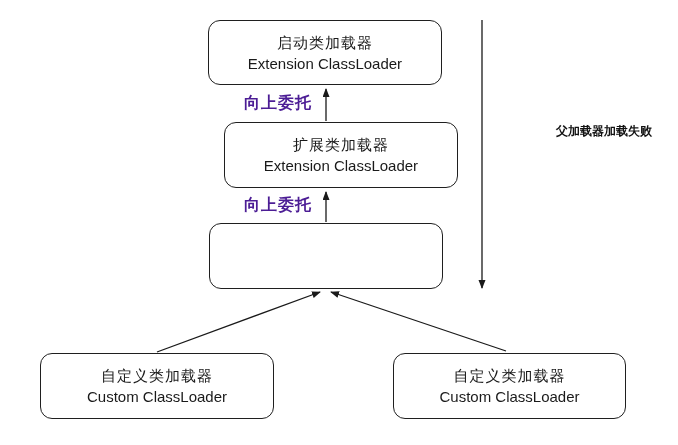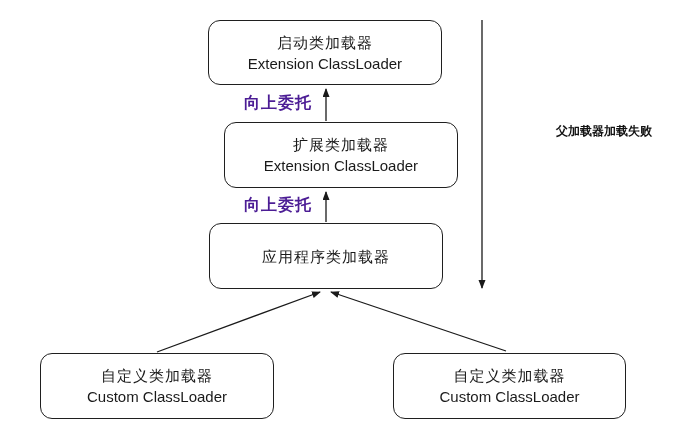--- a/index.html
+++ b/index.html
@@ -93,21 +93,20 @@
     <div class="zh">启动类加载器</div>
     <div class="en">Extension ClassLoader</div>
   </div>
 
   <div class="node" id="extension-box">
     <div class="zh">扩展类加载器</div>
     <div class="en">Extension ClassLoader</div>
   </div>
 
   <div class="node" id="application-box">
-    <div class="zh">应用程序类加载器</div>
   </div>
 
   <div class="node" id="custom-left-box">
     <div class="zh">自定义类加载器</div>
     <div class="en">Custom ClassLoader</div>
   </div>
 
   <div class="node" id="custom-right-box">
     <div class="zh">自定义类加载器</div>
     <div class="en">Custom ClassLoader</div>

